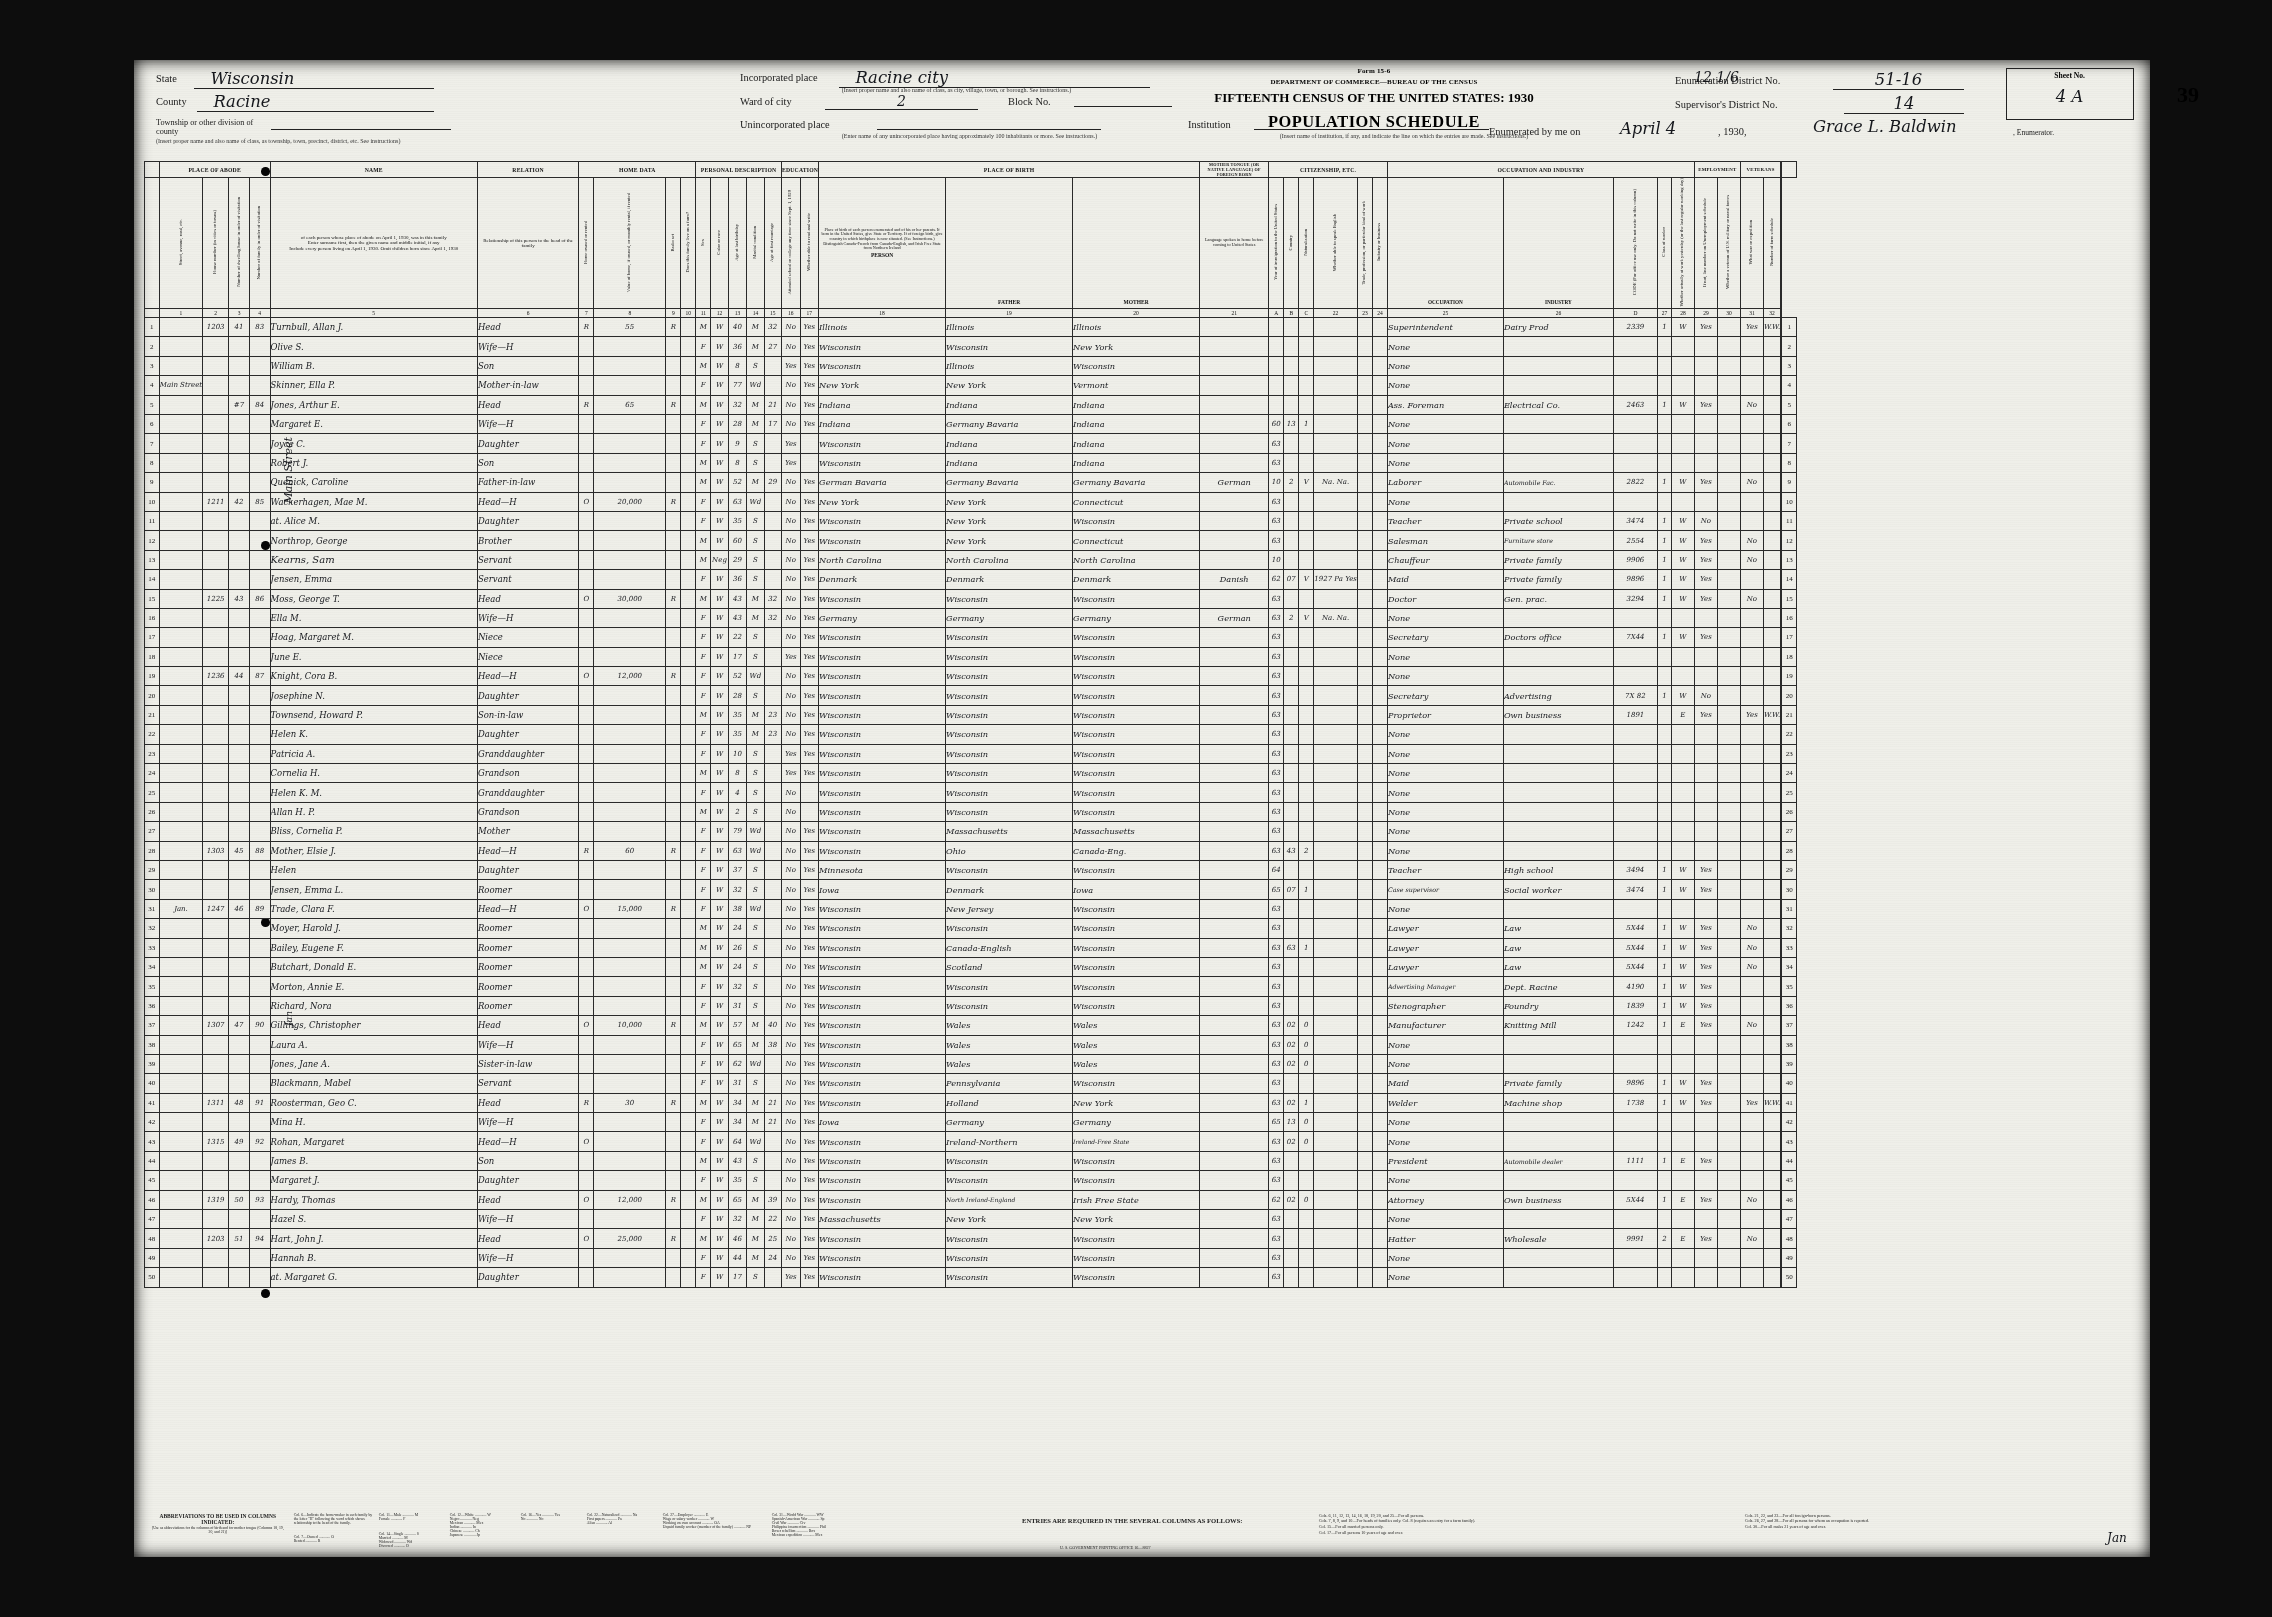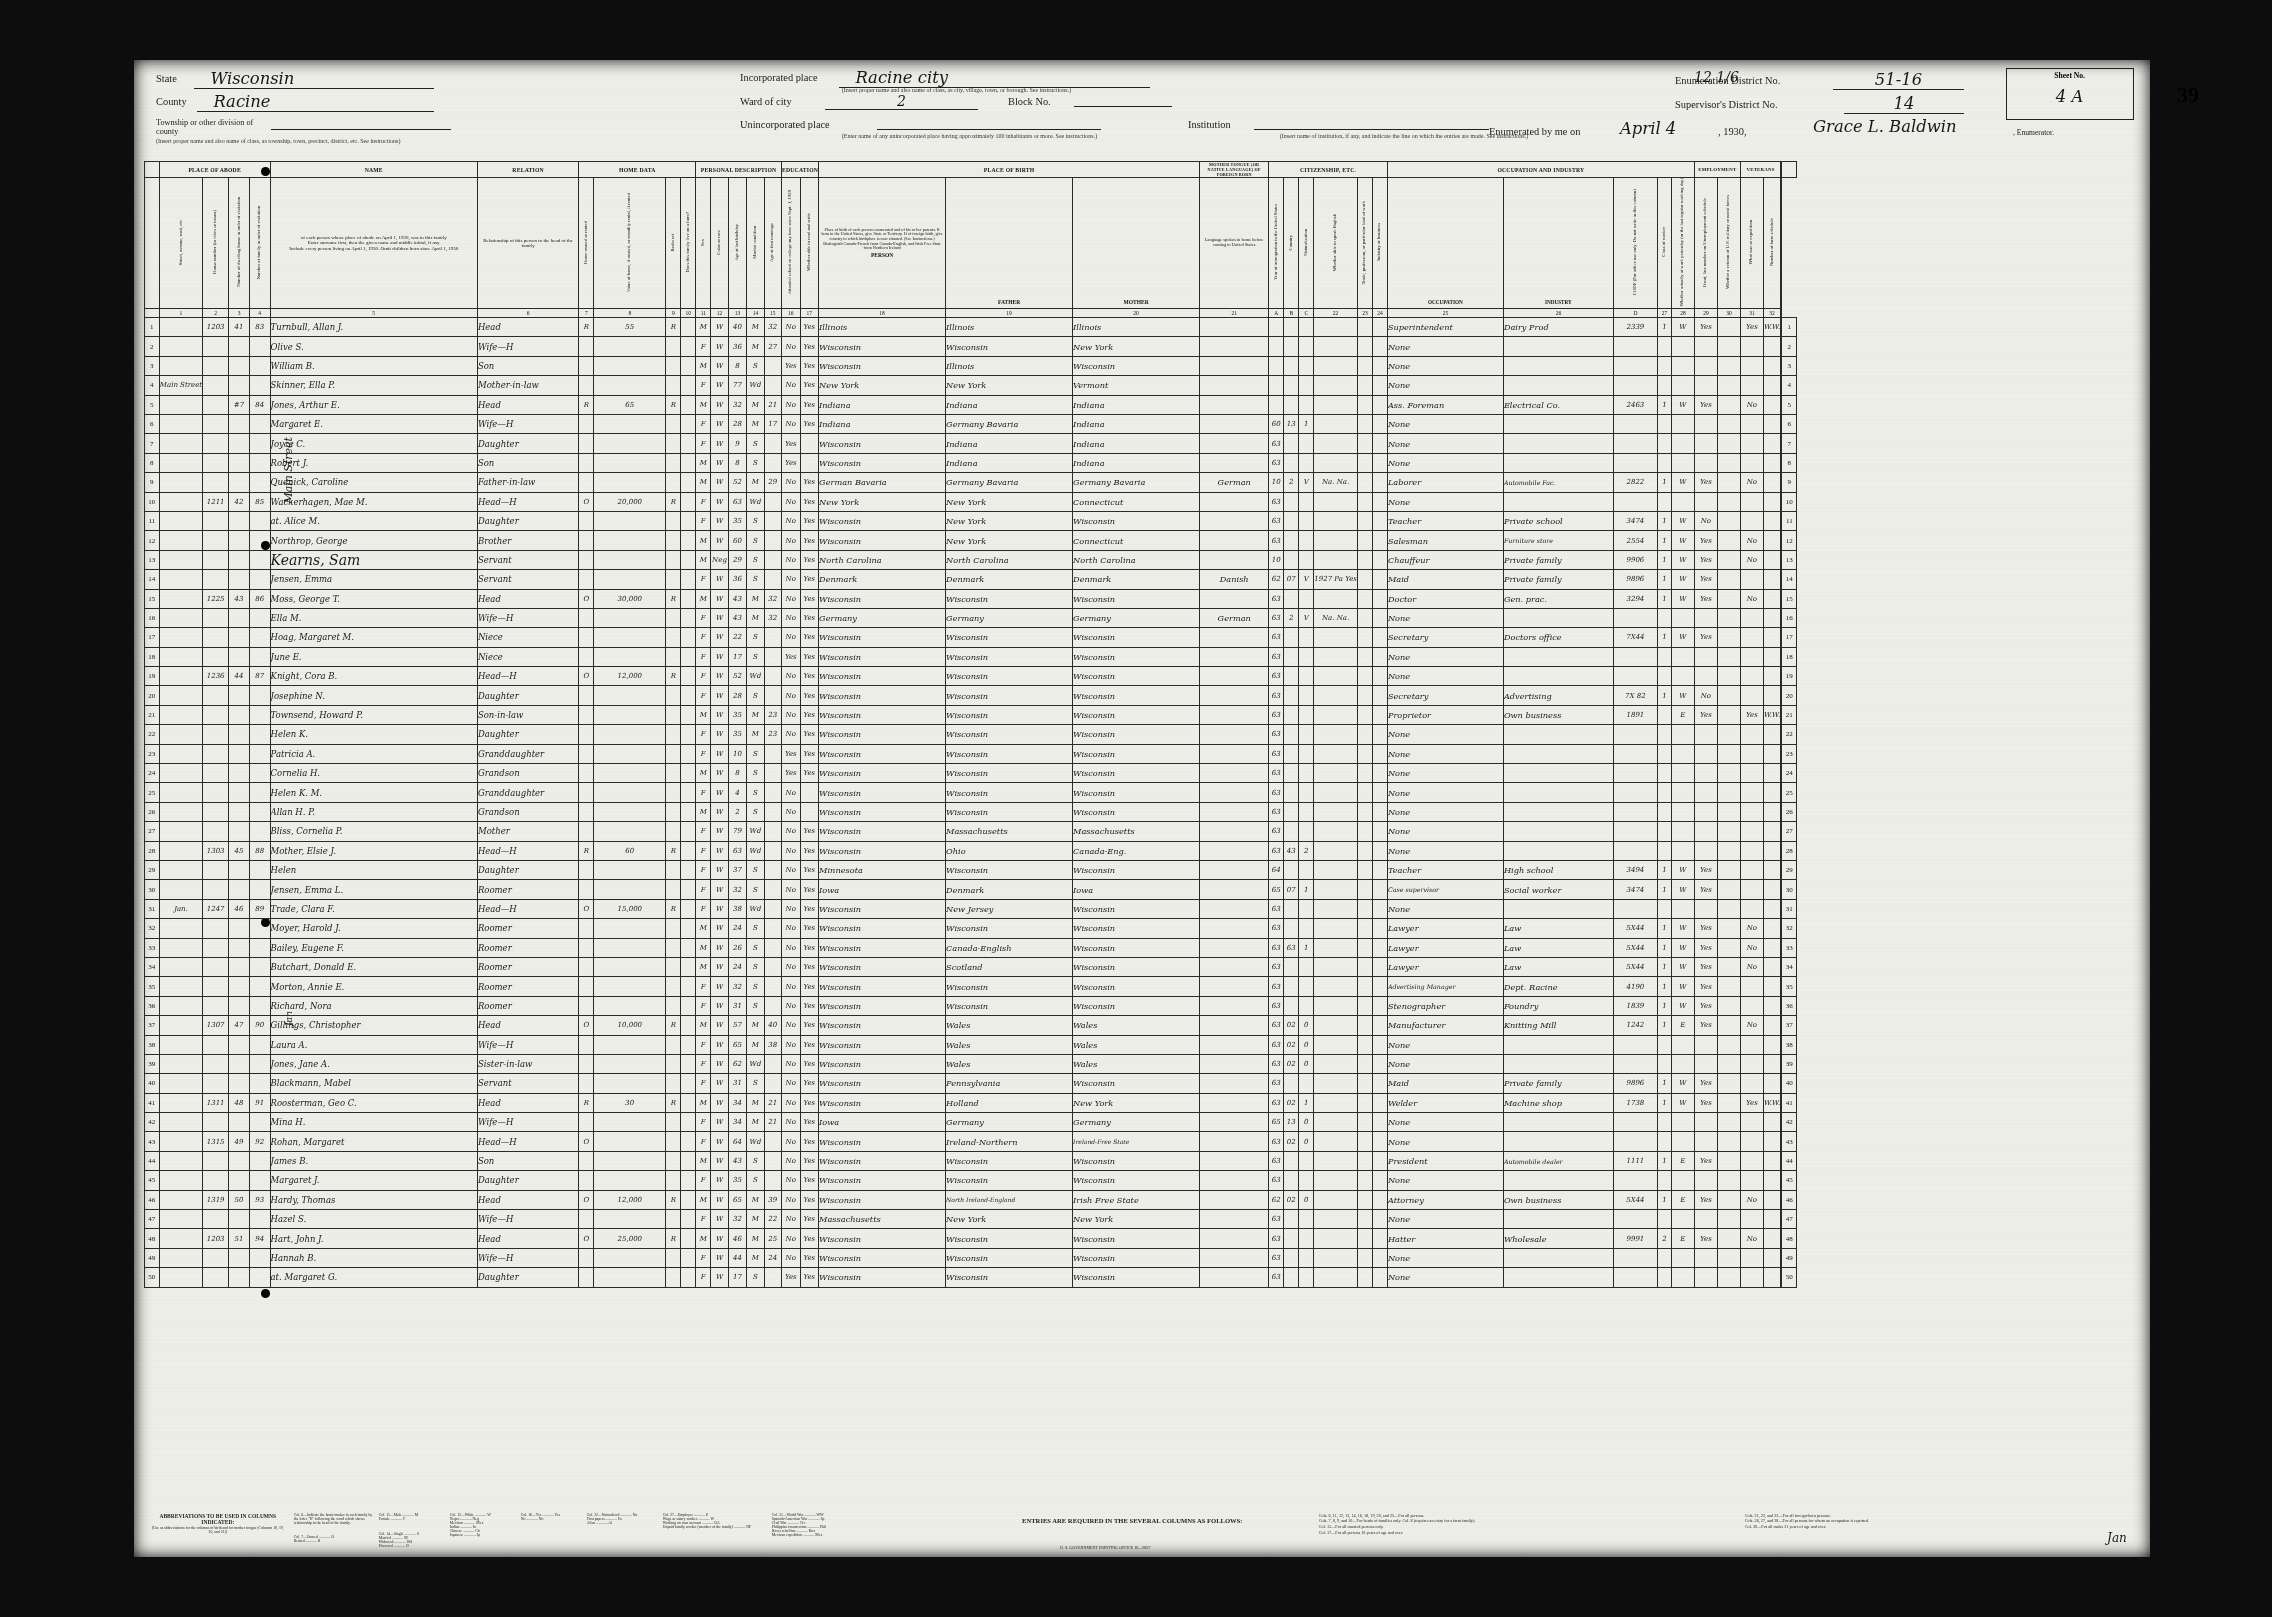--- a/index.html
+++ b/index.html
@@ -71,20 +71,26 @@
       <div class="ul" style="position:absolute;left:940px;top:34px;width:98px;height:12px;"></div>
 
       <div class="lbl" style="left:606px;top:59px;">Unincorporated place</div>
       <div class="ul" style="position:absolute;left:743px;top:57px;width:224px;height:12px;"></div>
       <div class="tiny" style="position:absolute;left:617px;top:73px;width:437px;text-align:center;">(Enter name of any unincorporated place having approximately 100 inhabitants or more.   See instructions.)</div>
 
       <div class="lbl" style="left:1054px;top:59px;">Institution</div>
       <div class="ul" style="position:absolute;left:1120px;top:57px;width:235px;height:12px;"></div>
       <div class="tiny" style="position:absolute;left:1054px;top:73px;width:432px;text-align:center;">(Insert name of institution, if any, and indicate the line on which the entries are made.   See instructions.)</div>
 
+      <div class="ctrTitle" style="top:6.6px;">
+        <div class="t1">Form 15-6</div>
+        <div class="t1" style="margin-top:3.3px;">DEPARTMENT OF COMMERCE—BUREAU OF THE CENSUS</div>
+        <div class="t2" style="margin-top:4.4px;">FIFTEENTH CENSUS OF THE UNITED STATES: 1930</div>
+        <div class="t3" style="margin-top:5.5px;">POPULATION SCHEDULE</div>
+      </div>
 
       <div class="hand" style="position:absolute;left:1560px;top:8.7px;font-size:14px;">12 1/6</div>
 
       <div class="lbl" style="left:1541px;top:15.3px;">Enumeration District No.</div>
       <div class="hand ul" style="position:absolute;left:1699px;top:9.8px;width:131px;font-size:16.4px;text-align:center;">51-16</div>
 
       <div class="lbl" style="left:1541px;top:39px;">Supervisor's District No.</div>
       <div class="hand ul" style="position:absolute;left:1710px;top:34px;width:120px;font-size:16.4px;text-align:center;">14</div>
 
       <div class="sheetno">
@@ -713,21 +719,21 @@
             <td class="cellhand c-center" style="font-size: 7px;"></td>
             <td class="cellhand c-center"></td>
             <td class="rnum">12</td>
           </tr>
           <tr class="datarow">
             <td class="rnum">13</td>
             <td class="cellhand c-center" style="font-size: 7px;"></td>
             <td class="cellhand c-center" style="font-size: 7px;"></td>
             <td class="cellhand c-center" style="font-size: 7px;"></td>
             <td class="cellhand c-center" style="font-size: 7px;"></td>
-            <td class="cellhand" style="font-size: 14px;">Kearns,  Sam</td>
+            <td class="cellhand" style="font-size: 10px;">Kearns,  Sam</td>
             <td class="cellhand" style="font-size: 8.5px;">Servant</td>
             <td class="cellhand c-center" style="font-size: 7px;"></td>
             <td class="cellhand c-center" style="font-size: 7px;"></td>
             <td class="cellhand c-center" style="font-size: 7px;"></td>
             <td class="cellhand c-center" style="font-size: 7px;"></td>
             <td class="cellhand c-center" style="font-size: 7px;">M</td>
             <td class="cellhand c-center" style="font-size: 7px;">Neg</td>
             <td class="cellhand c-center" style="font-size: 7px;">29</td>
             <td class="cellhand c-center" style="font-size: 7px;">S</td>
             <td class="cellhand c-center" style="font-size: 7px;"></td>

